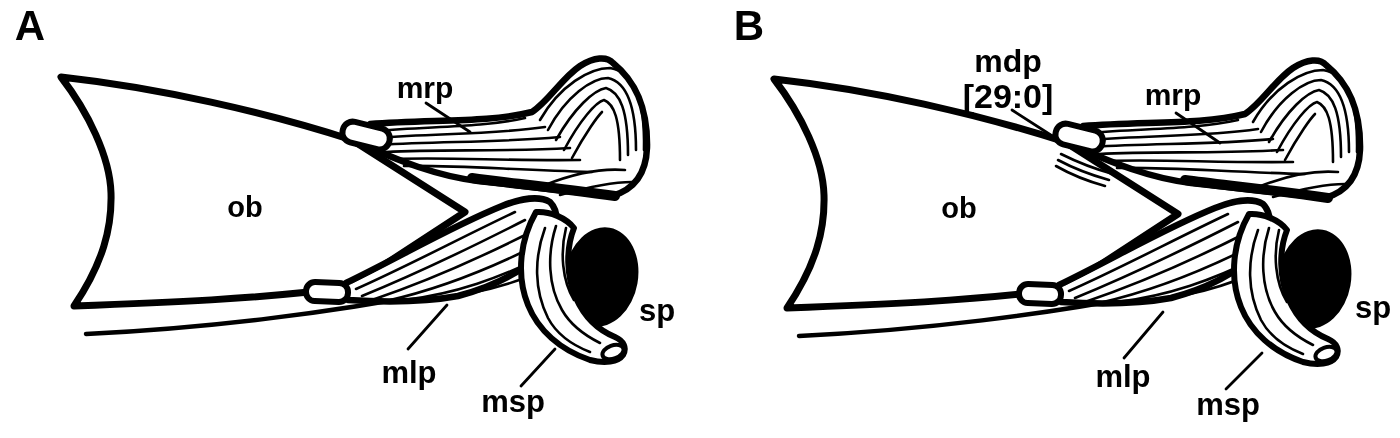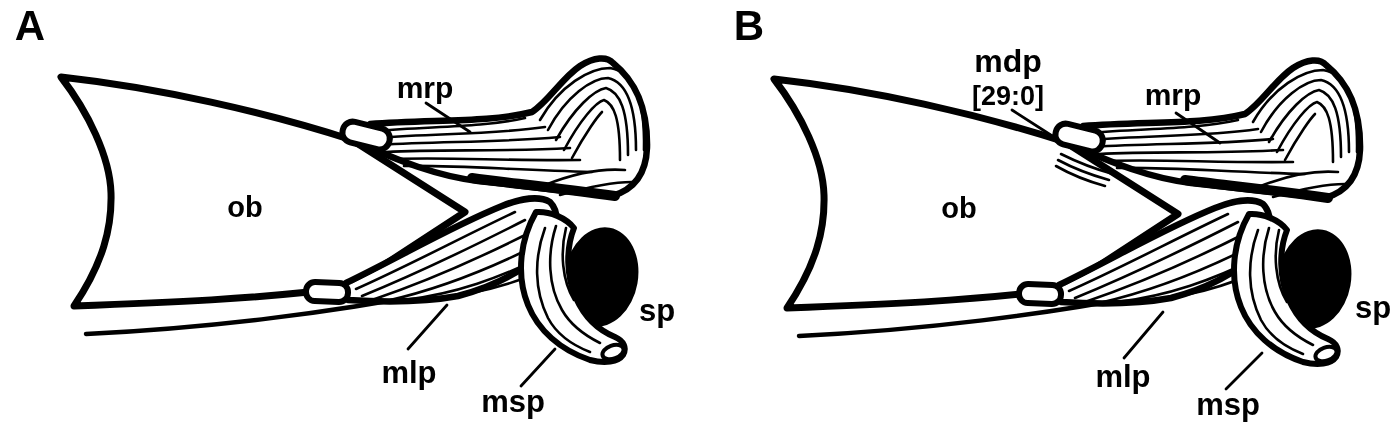--- a/index.html
+++ b/index.html
@@ -23,21 +23,21 @@
   }
   .panel-letter{font-size:42px;}
   #la-letter{left:30px;top:26px;}
   #la-mrp{left:425px;top:88px;font-size:30px;}
   #la-ob{left:245px;top:207px;font-size:29px;}
   #la-mlp{left:409px;top:372px;font-size:31px;}
   #la-msp{left:513px;top:401px;font-size:31px;}
   #la-sp{left:657px;top:310px;font-size:31px;}
   #lb-letter{left:749px;top:26px;}
   #lb-mdp{left:1008px;top:61px;font-size:32px;}
-  #lb-mdpstate{left:1008px;top:96px;font-size:27px;}
+  #lb-mdpstate{left:1008px;top:96px;font-size:34px;}
   #lb-mrp{left:1173px;top:95px;font-size:30px;}
   #lb-ob{left:959px;top:208px;font-size:29px;}
   #lb-mlp{left:1123px;top:376px;font-size:31px;}
   #lb-msp{left:1228px;top:404px;font-size:31px;}
   #lb-sp{left:1373px;top:307px;font-size:31px;}
 </style>
 </head>
 <body>
 
 <div id="stage">

